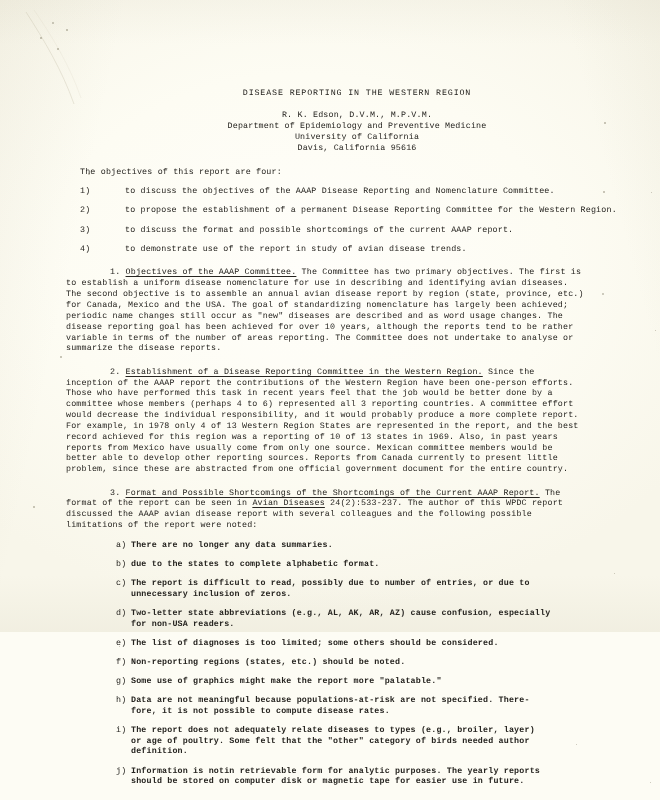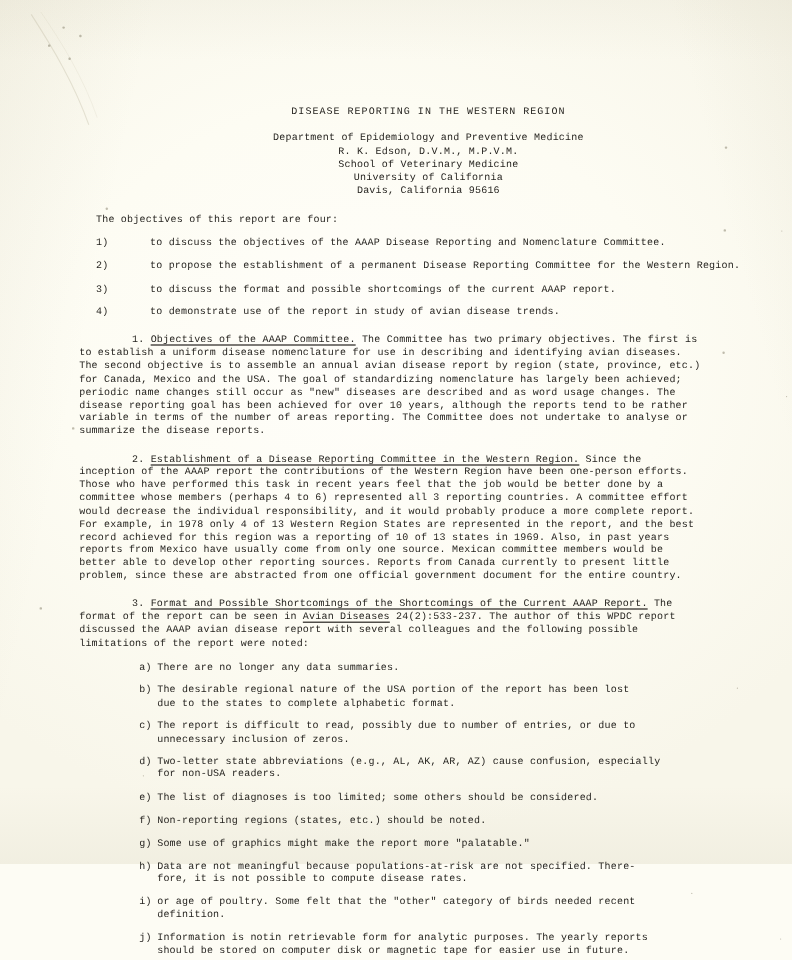--- a/index.html
+++ b/index.html
@@ -12,21 +12,21 @@
     height: 800px;
     overflow: hidden;
     background: #fdfcf4;
     font-family: "Liberation Mono", "DejaVu Sans Mono", monospace;
   }
 
   
   .page {
     position: relative;
     width: 660px;
-    height: 720px;
+    height: 632px;
     box-sizing: border-box;
     background:
       radial-gradient(ellipse 70% 55% at 46% 42%, #fffefa 0%, #fdfcf3 55%, #f8f6ea 100%);
   }
   
   .page:before {
     content: "";
     position: absolute;
     inset: 0;
     pointer-events: none;
@@ -132,21 +132,21 @@
     margin-top: 8.2px;
   }
   .lettered li:first-child { margin-top: 0; }
   .ltr-marker {
     width: 15px;
     flex: 0 0 15px;
   }
   .ltr-text {
     flex: 1 1 auto;
   }
-  .hang { display: block; }
+  .hang { display: block; font-weight: bold; }
 </style>
 </head>
 <body>
 
 <div class="page">
 
   <svg class="crease" viewBox="0 0 120 115">
     <path d="M8 4 C 26 32, 44 62, 56 96" stroke="#b9b29a" stroke-width="0.9" fill="none" opacity="0.65"></path>
     <path d="M16 2 C 34 28, 52 58, 63 90" stroke="#cdc7b2" stroke-width="0.7" fill="none" opacity="0.5"></path>
   </svg>
@@ -164,23 +164,22 @@
   <div class="speck" style="left:33px;top:506px;width:1.5px;height:1.5px;"></div>
   <div class="speck" style="left:614px;top:573px;width:1.4px;height:1.4px;"></div>
   <div class="speck" style="left:119px;top:646px;width:1.4px;height:1.4px;"></div>
   <div class="speck" style="left:576px;top:744px;width:1.4px;height:1.4px;"></div>
   <div class="speck" style="left:650px;top:782px;width:1.4px;height:1.4px;"></div>
 
   <div class="sheet">
 
     <div class="head-block">
       <div class="doc-title">DISEASE REPORTING IN THE WESTERN REGION</div>
+      <div class="byline-line">R. K. Edson, D.V.M., M.P.V.M.</div>
       <div class="byline-line">Department of Epidemiology and Preventive Medicine</div>
-      <div class="byline-line">R. K. Edson, D.V.M., M.P.V.M.</div>
-      <div class="byline-line">School of Veterinary Medicine</div>
       <div class="byline-line">University of California</div>
       <div class="byline-line">Davis, California  95616</div>
     </div>
 
     <p class="objectives-intro">The objectives of this report are four:</p>
 
     <ul class="obj-list">
       <li class="obj-item">
         <span class="obj-marker">1)</span>
         <span class="obj-text">to discuss the objectives of the AAAP Disease Reporting and Nomenclature Committee.</span>
@@ -220,21 +219,20 @@
     <ul class="lettered">
       <li>
         <span class="ltr-marker">a)</span>
         <span class="ltr-text">
           <span class="hang">There are no longer any data summaries.</span>
         </span>
       </li>
       <li>
         <span class="ltr-marker">b)</span>
         <span class="ltr-text">
-          <span class="hang">The desirable regional nature of the USA portion of the report has been lost</span>
           <span class="hang">due to the states to complete alphabetic format.</span>
         </span>
       </li>
       <li>
         <span class="ltr-marker">c)</span>
         <span class="ltr-text">
           <span class="hang">The report is difficult to read, possibly due to number of entries, or due to</span>
           <span class="hang">unnecessary inclusion of zeros.</span>
         </span>
       </li>
@@ -266,21 +264,22 @@
       <li>
         <span class="ltr-marker">h)</span>
         <span class="ltr-text">
           <span class="hang">Data are not meaningful because populations-at-risk are not specified.  There-</span>
           <span class="hang">fore, it is not possible to compute disease rates.</span>
         </span>
       </li>
       <li>
         <span class="ltr-marker">i)</span>
         <span class="ltr-text">
-          <span class="hang">or age of poultry.  Some felt that the "other" category of birds needed recent</span>
+          <span class="hang">The report does not adequately relate diseases to types (e.g., broiler, layer)</span>
+          <span class="hang">or age of poultry.  Some felt that the "other" category of birds needed author</span>
           <span class="hang">definition.</span>
         </span>
       </li>
       <li>
         <span class="ltr-marker">j)</span>
         <span class="ltr-text">
           <span class="hang">Information is notin retrievable form for analytic purposes.  The yearly reports</span>
           <span class="hang">should be stored on computer disk or magnetic tape for easier use in future.</span>
         </span>
       </li>

